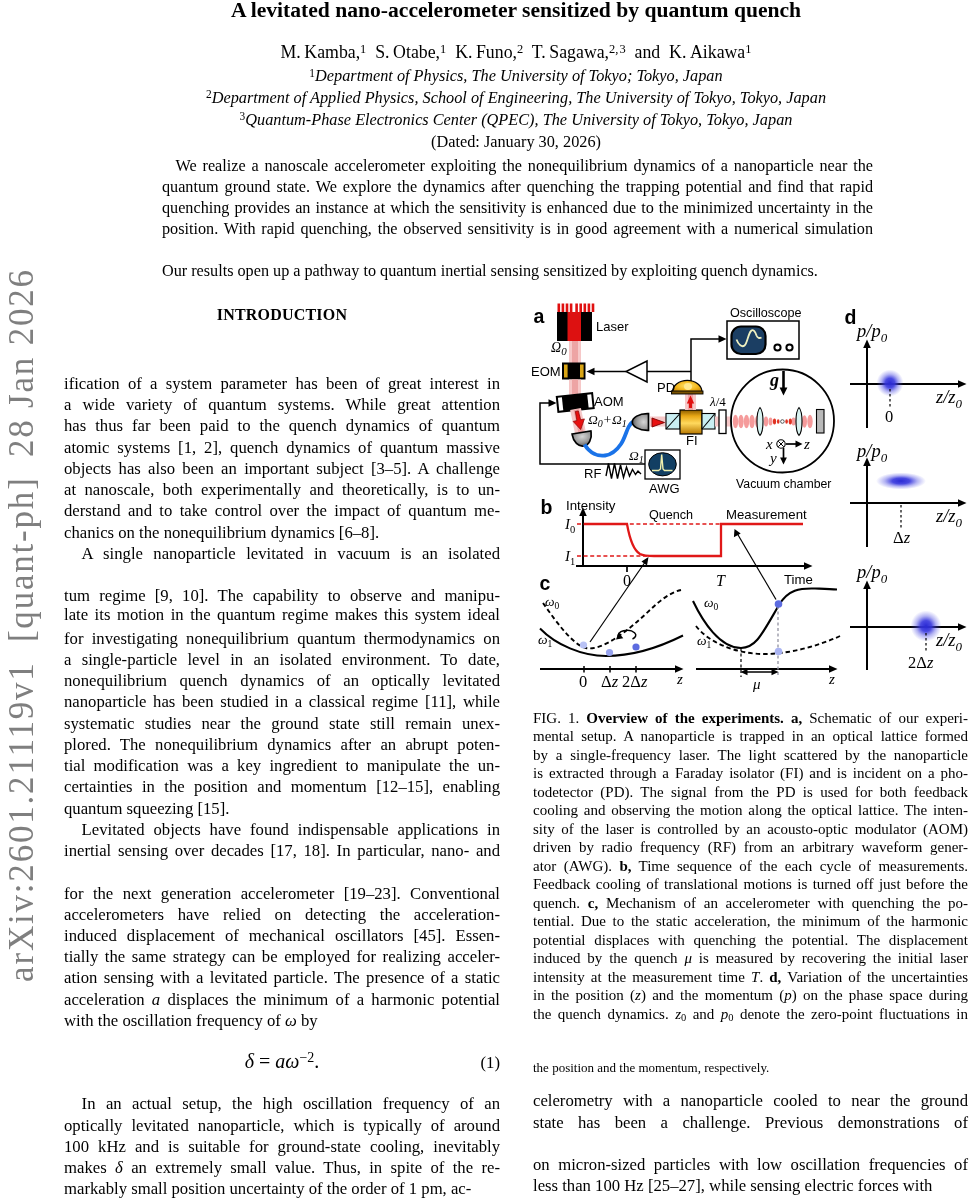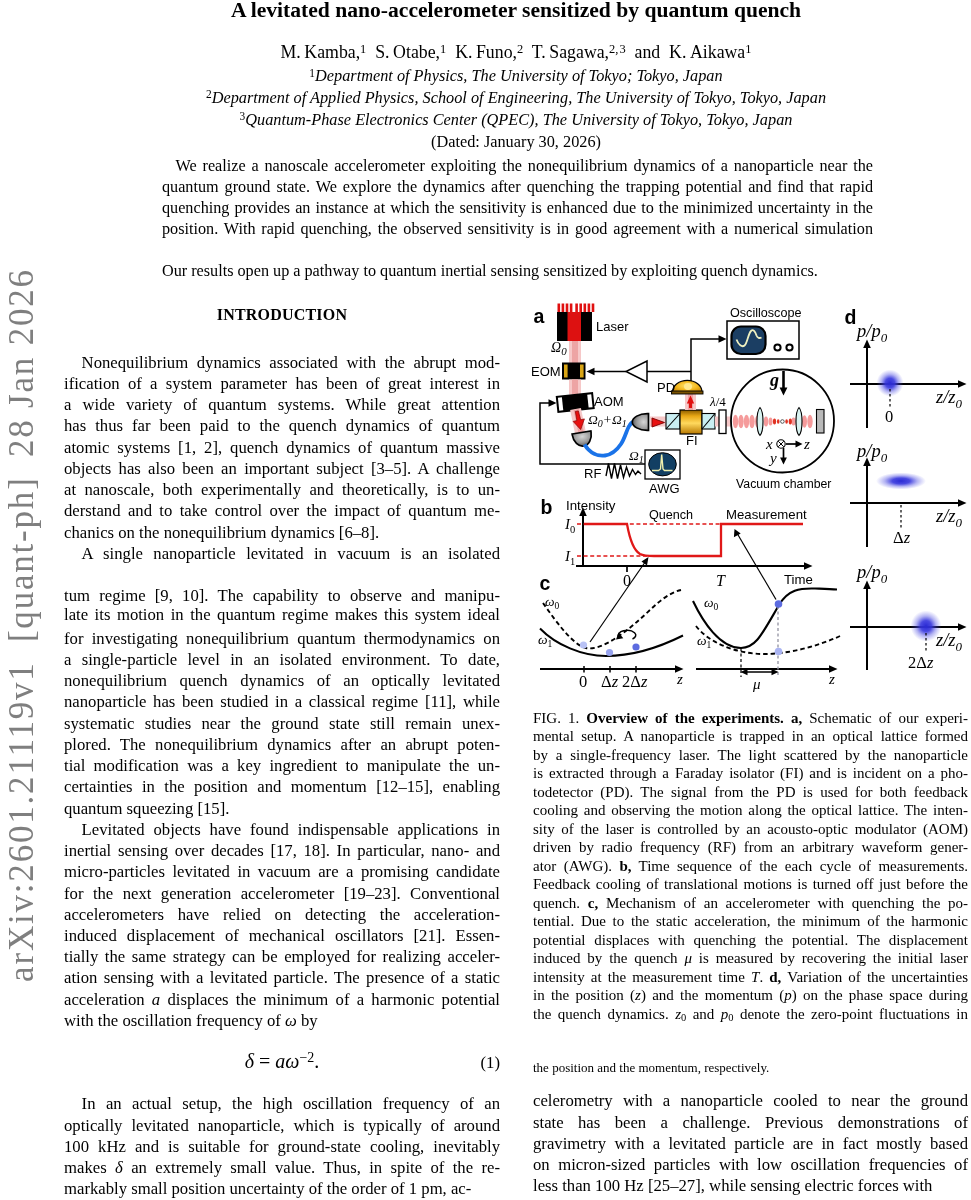--- a/index.html
+++ b/index.html
@@ -19,21 +19,20 @@
       <div><sup style="font-style:normal;">3</sup>Quantum-Phase Electronics Center (QPEC), The University of Tokyo, Tokyo, Japan</div>
       <div style="font-style:normal;">(Dated: January 30, 2026)</div>
     </div>
 <div class="ln " style="left:162px;top:156.28px;width:711px;text-align:justify;text-align-last:justify;text-indent:13.5px;font-size:16.2px;line-height:20.9px;">We realize a nanoscale accelerometer exploiting the nonequilibrium dynamics of a nanoparticle near the</div>
 <div class="ln " style="left:162px;top:177.18px;width:711px;text-align:justify;text-align-last:justify;font-size:16.2px;line-height:20.9px;">quantum ground state.  We explore the dynamics after quenching the trapping potential and find that rapid</div>
 <div class="ln " style="left:162px;top:198.08px;width:711px;text-align:justify;text-align-last:justify;font-size:16.2px;line-height:20.9px;">quenching provides an instance at which the sensitivity is enhanced due to the minimized uncertainty in the</div>
 <div class="ln " style="left:162px;top:218.98px;width:711px;text-align:justify;text-align-last:justify;font-size:16.2px;line-height:20.9px;">position.  With rapid quenching, the observed sensitivity is in good agreement with a numerical simulation</div>
 <div class="ln " style="left:162px;top:260.78px;width:711px;text-align:justify;text-align-last:left;font-size:16.2px;line-height:20.9px;">Our results open up a pathway to quantum inertial sensing sensitized by exploiting quench dynamics.</div>
 <div style="position:absolute;left:-338px;top:605px;width:720px;height:40px;line-height:40px;text-align:center;transform:rotate(-90deg);transform-origin:center;font-size:35px;color:#7f7f7f;font-family:'Liberation Serif',serif;letter-spacing:1.8px;">arXiv:2601.21119v1 [quant-ph] 28 Jan 2026</div>
 <div class="ctr" style="left:64px;top:306px;width:436px;font-size:16px;font-weight:bold;line-height:18px;letter-spacing:0.2px;">INTRODUCTION</div>
-<div class="ln " style="left:64px;top:351.75px;width:436px;text-align:justify;text-align-last:justify;text-indent:17.6px;font-size:16.7px;line-height:21.23px;">Nonequilibrium dynamics associated with the abrupt mod-</div>
 <div class="ln " style="left:64px;top:372.98px;width:436px;text-align:justify;text-align-last:justify;font-size:16.7px;line-height:21.23px;">ification of a system parameter has been of great interest in</div>
 <div class="ln " style="left:64px;top:394.21px;width:436px;text-align:justify;text-align-last:justify;font-size:16.7px;line-height:21.23px;">a wide variety of quantum systems.  While great attention</div>
 <div class="ln " style="left:64px;top:415.44px;width:436px;text-align:justify;text-align-last:justify;font-size:16.7px;line-height:21.23px;">has thus far been paid to the quench dynamics of quantum</div>
 <div class="ln " style="left:64px;top:436.67px;width:436px;text-align:justify;text-align-last:justify;font-size:16.7px;line-height:21.23px;">atomic systems [1, 2], quench dynamics of quantum massive</div>
 <div class="ln " style="left:64px;top:457.90px;width:436px;text-align:justify;text-align-last:justify;font-size:16.7px;line-height:21.23px;">objects has also been an important subject [3–5]. A challenge</div>
 <div class="ln " style="left:64px;top:479.13px;width:436px;text-align:justify;text-align-last:justify;font-size:16.7px;line-height:21.23px;">at nanoscale, both experimentally and theoretically, is to un-</div>
 <div class="ln " style="left:64px;top:500.36px;width:436px;text-align:justify;text-align-last:justify;font-size:16.7px;line-height:21.23px;">derstand and to take control over the impact of quantum me-</div>
 <div class="ln " style="left:64px;top:521.59px;width:436px;text-align:justify;text-align-last:left;font-size:16.7px;line-height:21.23px;">chanics on the nonequilibrium dynamics [6–8].</div>
 <div class="ln " style="left:64px;top:542.82px;width:436px;text-align:justify;text-align-last:justify;text-indent:17.6px;font-size:16.7px;line-height:21.23px;">A single nanoparticle levitated in vacuum is an isolated</div>
 <div class="ln " style="left:64px;top:585.28px;width:436px;text-align:justify;text-align-last:justify;font-size:16.7px;line-height:21.23px;">tum regime [9, 10].  The capability to observe and manipu-</div>
@@ -42,38 +41,36 @@
 <div class="ln " style="left:64px;top:648.97px;width:436px;text-align:justify;text-align-last:justify;font-size:16.7px;line-height:21.23px;">a single-particle level in an isolated environment.  To date,</div>
 <div class="ln " style="left:64px;top:670.20px;width:436px;text-align:justify;text-align-last:justify;font-size:16.7px;line-height:21.23px;">nonequilibrium quench dynamics of an optically levitated</div>
 <div class="ln " style="left:64px;top:691.43px;width:436px;text-align:justify;text-align-last:justify;font-size:16.7px;line-height:21.23px;">nanoparticle has been studied in a classical regime [11], while</div>
 <div class="ln " style="left:64px;top:712.66px;width:436px;text-align:justify;text-align-last:justify;font-size:16.7px;line-height:21.23px;">systematic studies near the ground state still remain unex-</div>
 <div class="ln " style="left:64px;top:733.89px;width:436px;text-align:justify;text-align-last:justify;font-size:16.7px;line-height:21.23px;">plored. The nonequilibrium dynamics after an abrupt poten-</div>
 <div class="ln " style="left:64px;top:755.12px;width:436px;text-align:justify;text-align-last:justify;font-size:16.7px;line-height:21.23px;">tial modification was a key ingredient to manipulate the un-</div>
 <div class="ln " style="left:64px;top:776.35px;width:436px;text-align:justify;text-align-last:justify;font-size:16.7px;line-height:21.23px;">certainties in the position and momentum [12–15], enabling</div>
 <div class="ln " style="left:64px;top:797.58px;width:436px;text-align:justify;text-align-last:left;font-size:16.7px;line-height:21.23px;">quantum squeezing [15].</div>
 <div class="ln " style="left:64px;top:818.81px;width:436px;text-align:justify;text-align-last:justify;text-indent:17.6px;font-size:16.7px;line-height:21.23px;">Levitated objects have found indispensable applications in</div>
 <div class="ln " style="left:64px;top:840.04px;width:436px;text-align:justify;text-align-last:justify;font-size:16.7px;line-height:21.23px;">inertial sensing over decades [17, 18]. In particular, nano- and</div>
-<div class="ln " style="left:64px;top:861.27px;width:436px;text-align:justify;text-align-last:justify;font-size:16.7px;line-height:21.23px;">micro-particles levitated in vacuum are a promising candidate</div>
 <div class="ln " style="left:64px;top:882.50px;width:436px;text-align:justify;text-align-last:justify;font-size:16.7px;line-height:21.23px;">for the next generation accelerometer [19–23].  Conventional</div>
 <div class="ln " style="left:64px;top:903.73px;width:436px;text-align:justify;text-align-last:justify;font-size:16.7px;line-height:21.23px;">accelerometers have relied on detecting the acceleration-</div>
-<div class="ln " style="left:64px;top:924.96px;width:436px;text-align:justify;text-align-last:justify;font-size:16.7px;line-height:21.23px;">induced displacement of mechanical oscillators [21].  Essen-</div>
+<div class="ln " style="left:64px;top:924.96px;width:436px;text-align:justify;text-align-last:justify;font-size:16.7px;line-height:21.23px;">induced displacement of mechanical oscillators [45].  Essen-</div>
 <div class="ln " style="left:64px;top:946.19px;width:436px;text-align:justify;text-align-last:justify;font-size:16.7px;line-height:21.23px;">tially the same strategy can be employed for realizing acceler-</div>
 <div class="ln " style="left:64px;top:967.42px;width:436px;text-align:justify;text-align-last:justify;font-size:16.7px;line-height:21.23px;">ation sensing with a levitated particle. The presence of a static</div>
 <div class="ln " style="left:64px;top:988.65px;width:436px;text-align:justify;text-align-last:justify;font-size:16.7px;line-height:21.23px;">acceleration <i>a</i> displaces the minimum of a harmonic potential</div>
 <div class="ln " style="left:64px;top:1009.88px;width:436px;text-align:justify;text-align-last:left;font-size:16.7px;line-height:21.23px;">with the oscillation frequency of <i>ω</i> by</div>
 <div class="ln" style="left:64px;top:1050px;width:436px;text-align:center;font-size:20px;line-height:22px;"><i>δ</i> = <i>aω</i><sup>−2</sup>.</div>
 <div class="ln" style="left:64px;top:1053px;width:436px;text-align:right;font-size:16.7px;">(1)</div>
 <div class="ln " style="left:64px;top:1114.58px;width:436px;text-align:justify;text-align-last:justify;font-size:16.7px;line-height:21.23px;">optically levitated nanoparticle, which is typically of around</div>
 <div class="ln " style="left:64px;top:1093.35px;width:436px;text-align:justify;text-align-last:justify;text-indent:17.6px;font-size:16.7px;line-height:21.23px;">In an actual setup, the high oscillation frequency of an</div>
 <div class="ln " style="left:64px;top:1135.81px;width:436px;text-align:justify;text-align-last:justify;font-size:16.7px;line-height:21.23px;">100 kHz and is suitable for ground-state cooling, inevitably</div>
 <div class="ln " style="left:64px;top:1157.04px;width:436px;text-align:justify;text-align-last:justify;font-size:16.7px;line-height:21.23px;">makes <i>δ</i> an extremely small value.  Thus, in spite of the re-</div>
 <div class="ln " style="left:64px;top:1178.27px;width:436px;text-align:justify;text-align-last:left;font-size:16.7px;line-height:21.23px;">markably small position uncertainty of the order of 1 pm, ac-</div>
 <div class="ln " style="left:533px;top:1090.45px;width:435px;text-align:justify;text-align-last:justify;font-size:16.7px;line-height:21.23px;">celerometry with a nanoparticle cooled to near the ground</div>
 <div class="ln " style="left:533px;top:1111.68px;width:435px;text-align:justify;text-align-last:justify;font-size:16.7px;line-height:21.23px;">state has been a challenge.   Previous demonstrations of</div>
-<div class="ln " style="left:533px;top:1132.91px;width:435px;text-align:justify;text-align-last:justify;font-size:16.7px;line-height:21.23px;">gravimetry with a levitated particle are in fact mostly based</div>
 <div class="ln " style="left:533px;top:1154.14px;width:435px;text-align:justify;text-align-last:justify;font-size:16.7px;line-height:21.23px;">on micron-sized particles with low oscillation frequencies of</div>
 <div class="ln " style="left:533px;top:1175.37px;width:435px;text-align:justify;text-align-last:left;font-size:16.7px;line-height:21.23px;">less than 100 Hz [25–27], while sensing electric forces with</div>
 <div class="ln " style="left:533px;top:708.69px;width:435px;text-align:justify;text-align-last:justify;font-size:15.0px;line-height:18.5px;">FIG. 1.  <b>Overview of the experiments.  a,</b> Schematic of our experi-</div>
 <div class="ln " style="left:533px;top:727.19px;width:435px;text-align:justify;text-align-last:justify;font-size:15.0px;line-height:18.5px;">mental setup.  A nanoparticle is trapped in an optical lattice formed</div>
 <div class="ln " style="left:533px;top:745.69px;width:435px;text-align:justify;text-align-last:justify;font-size:15.0px;line-height:18.5px;">by a single-frequency laser.  The light scattered by the nanoparticle</div>
 <div class="ln " style="left:533px;top:764.19px;width:435px;text-align:justify;text-align-last:justify;font-size:15.0px;line-height:18.5px;">is extracted through a Faraday isolator (FI) and is incident on a pho-</div>
 <div class="ln " style="left:533px;top:782.69px;width:435px;text-align:justify;text-align-last:justify;font-size:15.0px;line-height:18.5px;">todetector (PD).  The signal from the PD is used for both feedback</div>
 <div class="ln " style="left:533px;top:801.19px;width:435px;text-align:justify;text-align-last:justify;font-size:15.0px;line-height:18.5px;">cooling and observing the motion along the optical lattice. The inten-</div>
 <div class="ln " style="left:533px;top:819.69px;width:435px;text-align:justify;text-align-last:justify;font-size:15.0px;line-height:18.5px;">sity of the laser is controlled by an acousto-optic modulator (AOM)</div>
 <div class="ln " style="left:533px;top:838.19px;width:435px;text-align:justify;text-align-last:justify;font-size:15.0px;line-height:18.5px;">driven by radio frequency (RF) from an arbitrary waveform gener-</div>

